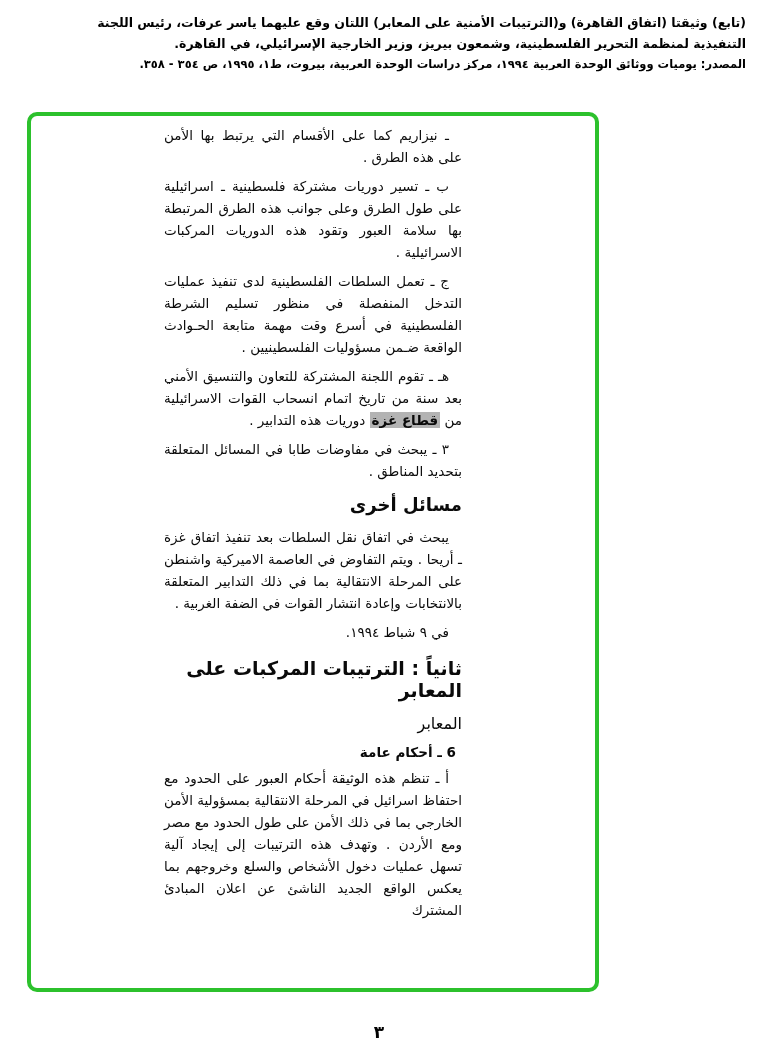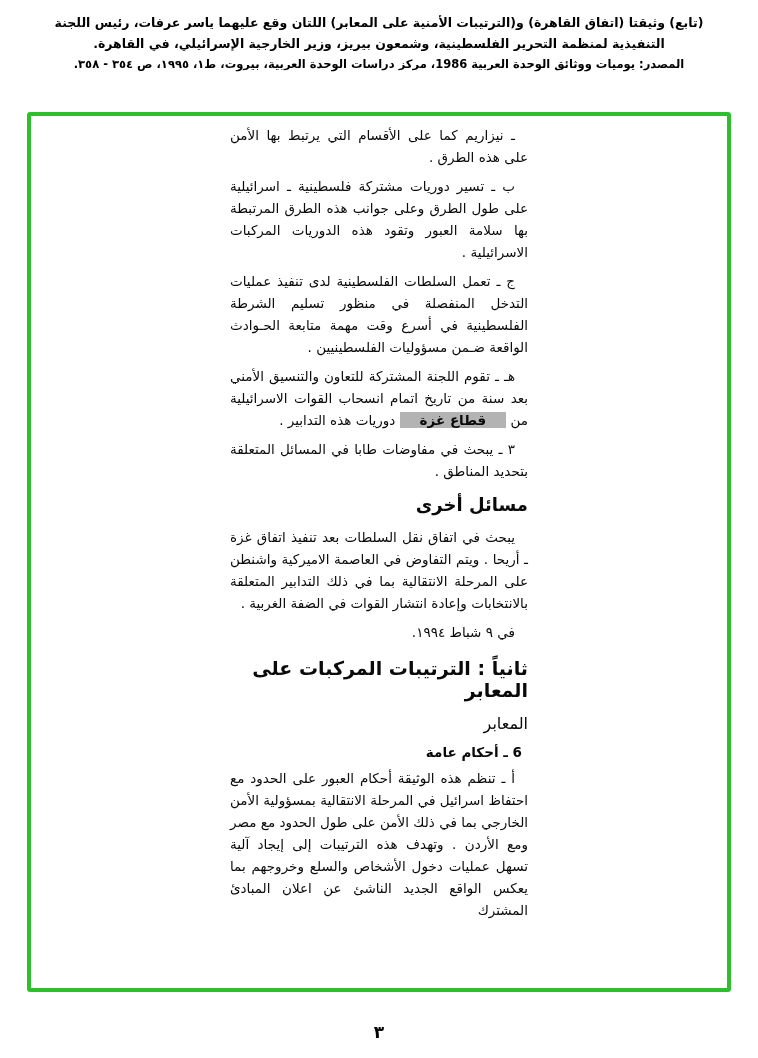--- a/index.html
+++ b/index.html
@@ -13,40 +13,40 @@
   }
   .page {
     position: relative;
     width: 758px;
     height: 1058px;
     overflow: hidden;
     background: #ffffff;
   }
   .doc-header {
     direction: rtl;
-    text-align: center;
+    text-align: right;
     font-weight: bold;
     padding: 12px 12px 0 12px;
   }
   .hline {
     font-size: 12.5px;
     line-height: 21px;
   }
   .hline.source {
     font-size: 11.5px;
     line-height: 21px;
   }
   .frame {
     position: absolute;
     top: 112px;
     left: 27px;
-    width: 704px;
+    width: 572px;
     height: 880px;
     border: 4px solid #2cc12c;
-    border-radius: 3px;
+    border-radius: 10px;
     overflow: hidden;
     background: #ffffff;
   }
   .content {
     direction: rtl;
     width: 298px;
     margin: 8px auto 0 auto;
     text-align: justify;
     font-size: 13.5px;
     line-height: 22px;
@@ -77,41 +77,41 @@
   .h-general {
     font-size: 13.5px;
     font-weight: bold;
     text-align: right;
     margin: 0 0 4px 0;
     text-indent: 6px;
   }
   .hl {
     background: #b3b3b3;
     font-weight: bold;
-    padding: 0 20px;
+    padding: 0 2px;
   }
   .page-number {
     position: absolute;
     bottom: 16px;
     left: 0;
     right: 0;
     text-align: center;
     font-size: 17px;
     font-weight: bold;
   }
 </style>
 </head>
 <body>
 
 <div class="page">
 
   <header class="doc-header">
     <div class="hline">(تابع) وثيقتا (اتفاق القاهرة) و(الترتيبات الأمنية على المعابر) اللتان وقع عليهما ياسر عرفات، رئيس اللجنة</div>
     <div class="hline">التنفيذية لمنظمة التحرير الفلسطينية، وشمعون بيريز، وزير الخارجية الإسرائيلي، في القاهرة.</div>
-    <div class="hline source">المصدر: يوميات ووثائق الوحدة العربية 1986، مركز دراسات الوحدة العربية، بيروت، ط١، ١٩٩٥، ص ٣٥٤ - ٣٥٨.</div>
+    <div class="hline source">المصدر: يوميات ووثائق الوحدة العربية ١٩٩٤، مركز دراسات الوحدة العربية، بيروت، ط١، ١٩٩٥، ص ٣٥٤ - ٣٥٨.</div>
   </header>
 
   <div class="frame" style="border-color: rgb(44, 193, 44);">
     <div class="content">
 
       <p class="para">ـ نيزاريم كما على الأقسام التي يرتبط بها الأمن على هذه الطرق .</p>
 
       <p class="para">ب ـ تسير دوريات مشتركة فلسطينية ـ اسرائيلية على طول الطرق وعلى جوانب هذه الطرق المرتبطة بها سلامة العبور وتقود هذه الدوريات المركبات الاسرائيلية .</p>
 
       <p class="para">ج ـ تعمل السلطات الفلسطينية لدى تنفيذ عمليات التدخل المنفصلة في منظور تسليم الشرطة الفلسطينية في أسرع وقت مهمة متابعة الحـوادث الواقعة ضـمن مسؤوليات الفلسطينيين .</p>

